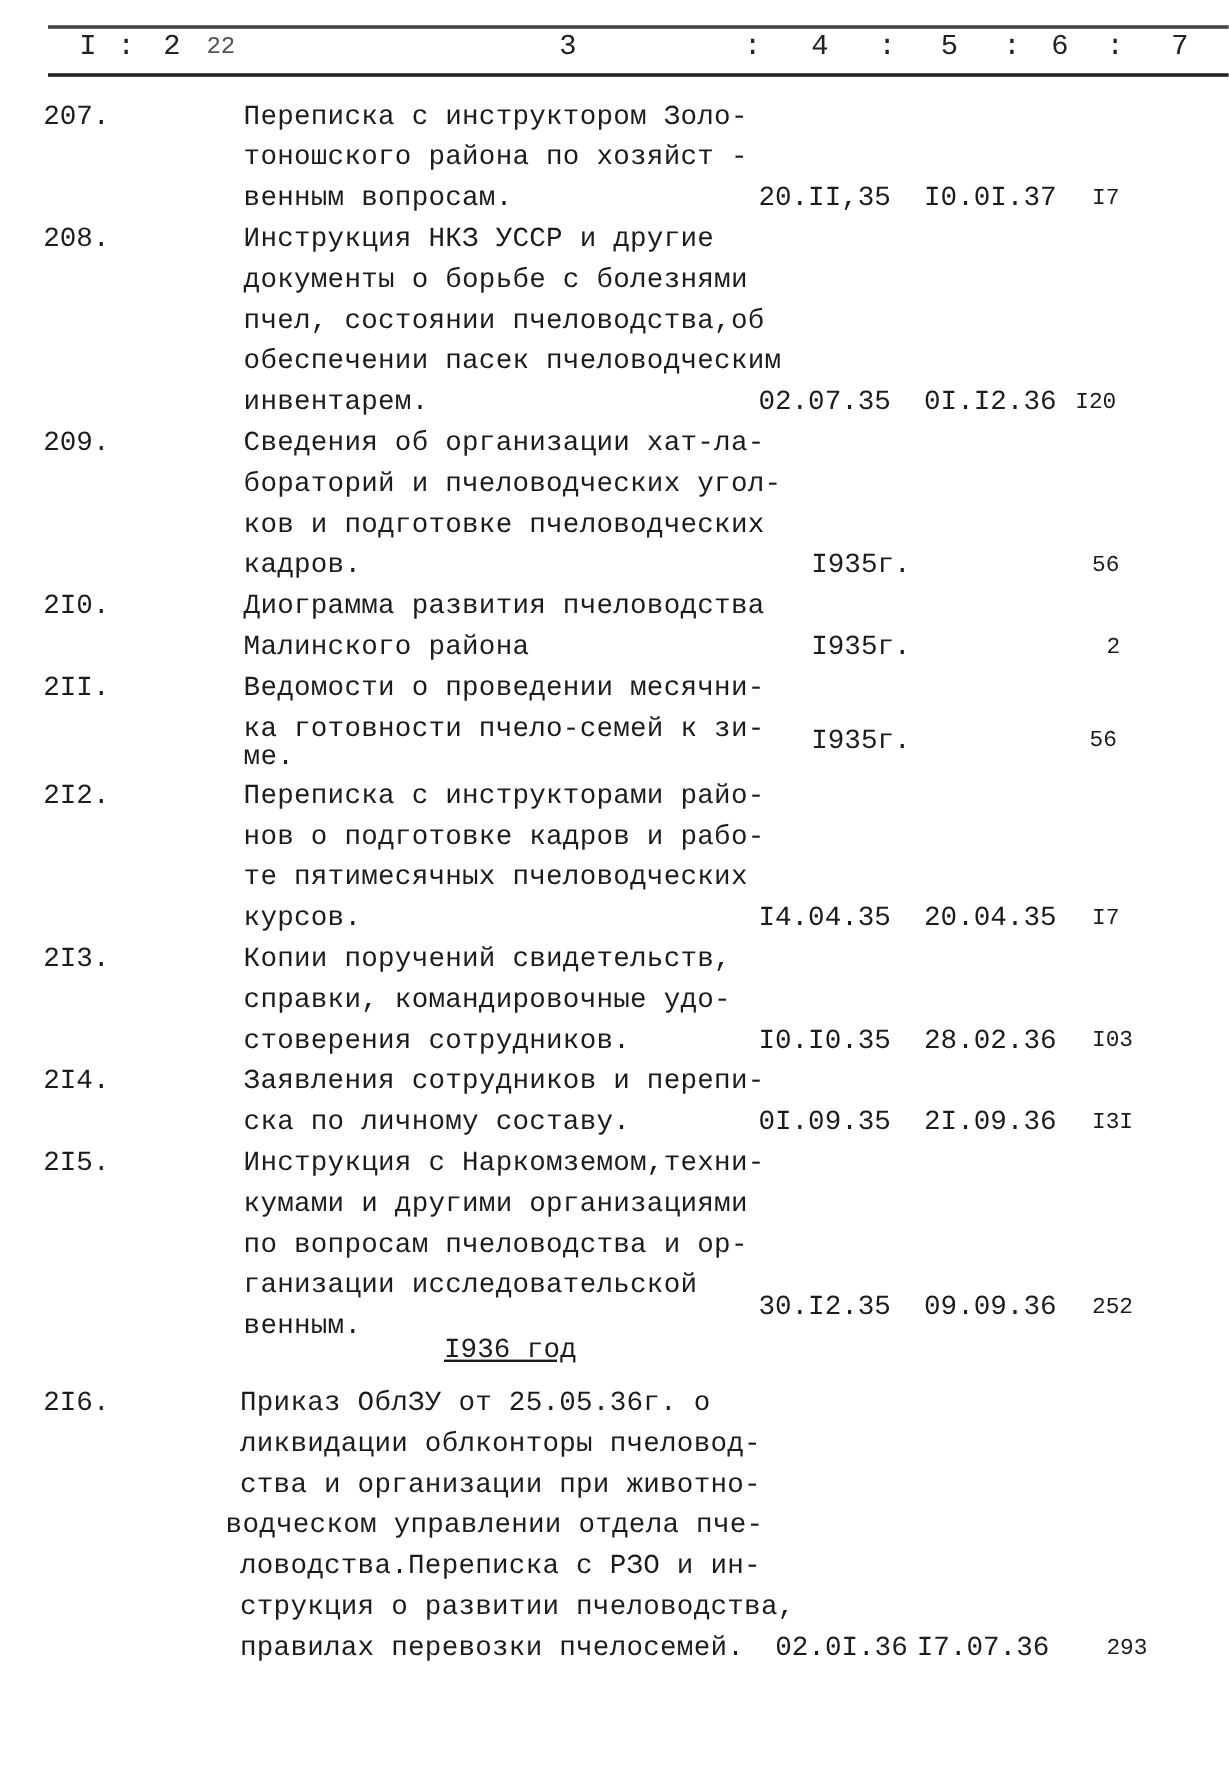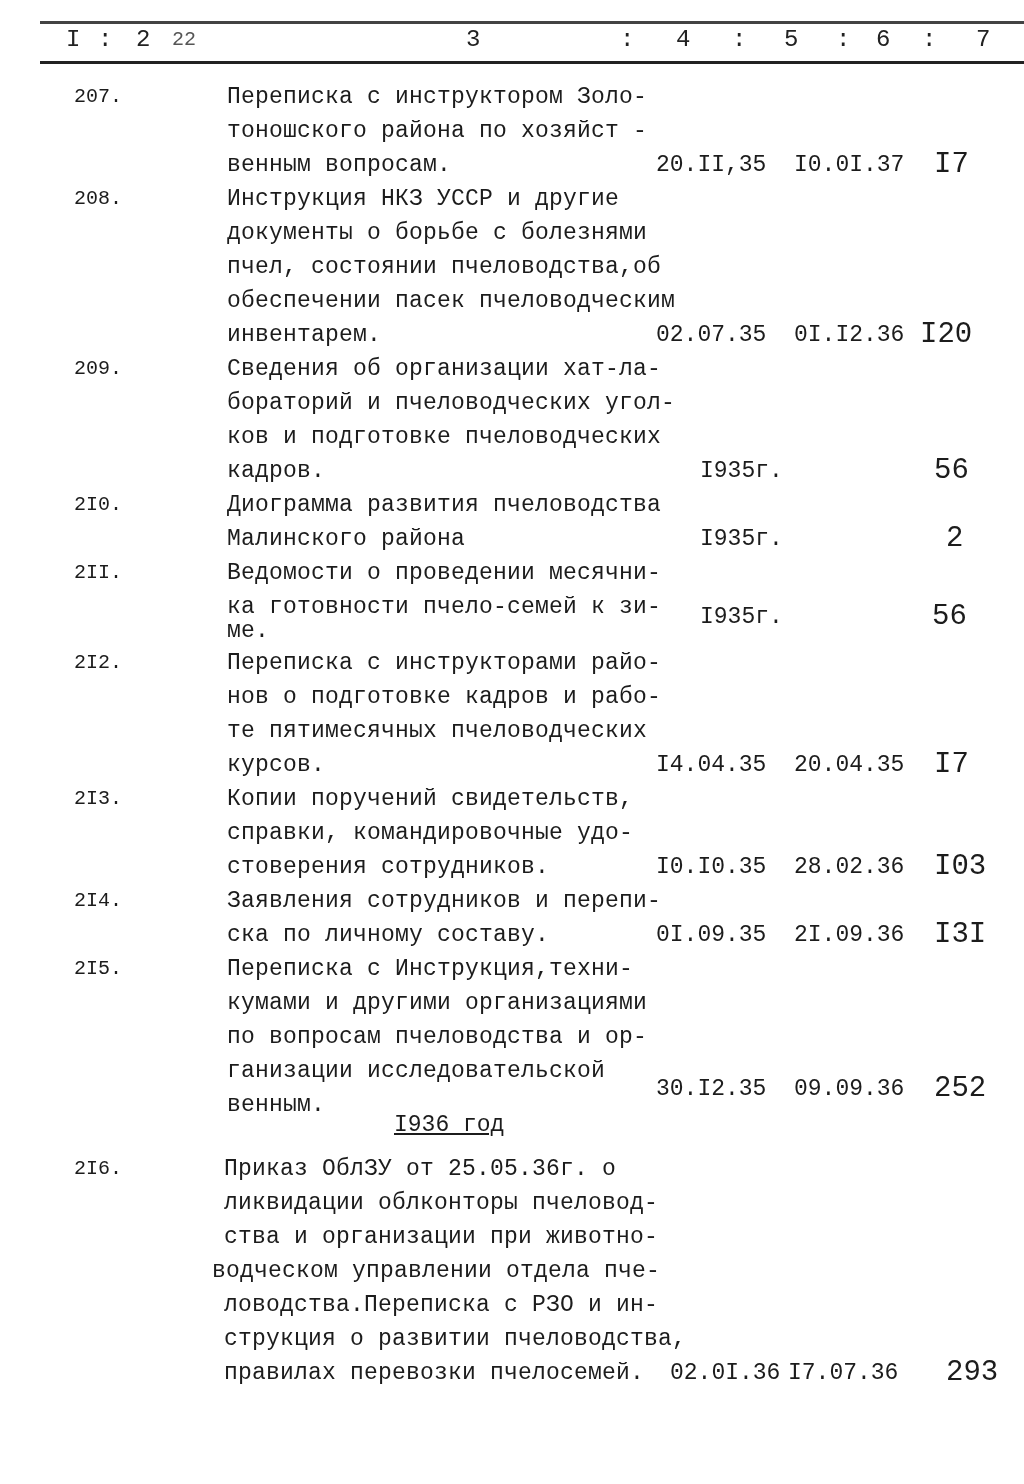--- a/index.html
+++ b/index.html
@@ -7,27 +7,27 @@
     width: 1024px; height: 1484px; background: #ffffff; position: relative; overflow: hidden;
     font-family: "Liberation Mono", "DejaVu Sans Mono", monospace;
     color: #1c1c1c;
   }
   .page { position: absolute; left: 0; top: 0; width: 1024px; height: 1484px; }
   .rule { position: absolute; left: 40px; right: 0; background: #222; }
   .rule.top { top: 21px; height: 3px; opacity: .85; }
   .rule.bottom { top: 61px; height: 3px; }
   .hdr { position: absolute; top: 24px; font-size: 24px; line-height: 32px; color: #222; }
   .row { position: absolute; left: 0; width: 1024px; }
-  .num { position: absolute; left: 50px; font-size: 20px; }
+  .num { position: absolute; left: 36px; font-size: 23px; }
   .line { position: absolute; left: 203px; font-size: 23px; white-space: pre; letter-spacing: 0.2px; }
   .c4 { position: absolute; left: 632px; font-size: 23px; white-space: pre; }
   .c4y { position: absolute; left: 676px; font-size: 23px; white-space: pre; }
   .c5 { position: absolute; left: 770px; font-size: 23px; white-space: pre; }
-  .c6 { position: absolute; font-size: 29px; white-space: pre; }
-  .t { line-height: 34px; margin-left: 24px; }
+  .c6 { position: absolute; font-size: 19px; white-space: pre; }
+  .t { line-height: 34px; }
   .section { position: absolute; left: 370px; top: 1108px; font-size: 23px; text-decoration: underline; }
 </style>
 </head>
 <body>
 
 <div class="page">
   <div class="rule top"></div>
   <div class="rule bottom"></div>
 
   <div>
@@ -120,21 +120,21 @@
     <span class="num" style="top:0">2I4.</span>
     <span class="line" style="top:0">Заявления сотрудников и перепи-</span>
     <span class="line" style="top:34px">ска по личному составу.</span>
     <span class="c4" style="top:34px">0I.09.35</span>
     <span class="c5" style="top:34px">2I.09.36</span>
     <span class="c6" style="top:34px;left:910px">I3I</span>
   </div>
 
   <div class="row t" style="top:952px">
     <span class="num" style="top:0">2I5.</span>
-    <span class="line" style="top:0">Переписка с Инструкция,техни-</span>
+    <span class="line" style="top:0">Инструкция с Наркомземом,техни-</span>
     <span class="line" style="top:34px">кумами и другими организациями</span>
     <span class="line" style="top:68px">по вопросам пчеловодства и ор-</span>
     <span class="line" style="top:102px">ганизации исследовательской</span>
     <span class="line" style="top:136px">венным.</span>
     <span class="c4" style="top:120px">30.I2.35</span>
     <span class="c5" style="top:120px">09.09.36</span>
     <span class="c6" style="top:120px;left:910px">252</span>
   </div>
 
   <div class="section t">I936 год</div>

